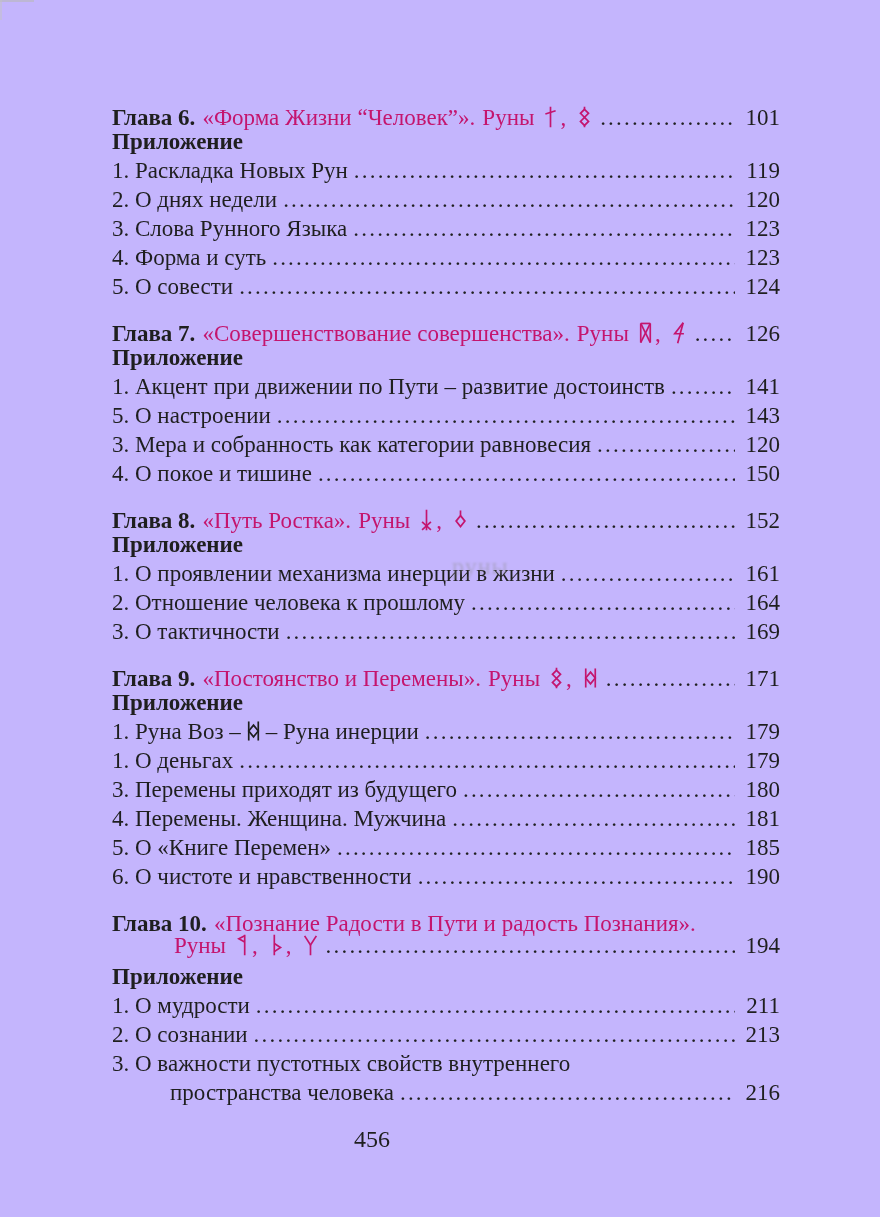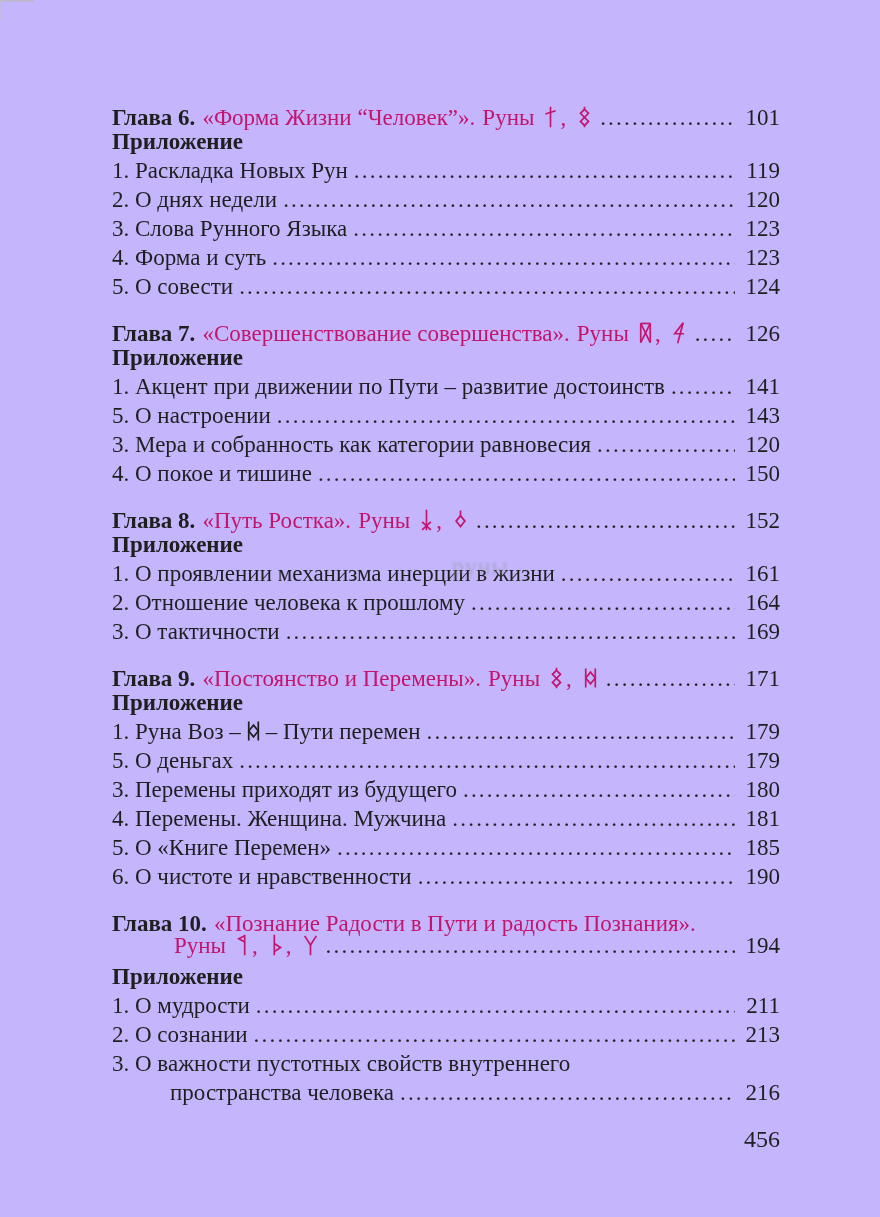--- a/index.html
+++ b/index.html
@@ -21,21 +21,21 @@
   .chapter-title { margin-left:7px;margin-top:7px; }
   .runes-word { margin-left:7px; }
   .rune-group { margin-left:7px; display:inline-flex; align-items:baseline; }
   .rune { display:inline-block; margin:0 2px; }
   .rune svg { vertical-align:-3px; }
   .rune-comma { margin-right:9px; }
   .rune-mid { margin:0 5px; }
   .dots { flex:1 1 auto; overflow:hidden; letter-spacing:2.2px; margin-left:6px; margin-right:3px; }
   .dots::after { content:"........................................................................................................................"; }
   .pg { flex:0 0 auto; min-width:42px; text-align:right; }
-  .footer { position:absolute; left:0; top:1126px; width:744px; text-align:right; font-size:24px;margin-left:36px; }
+  .footer { position:absolute; left:0; top:1126px; width:744px; text-align:center; font-size:24px; }
   .ghost {
     position:absolute; left:452px; top:553px; font-size:24px; color:#8d8d8d;
     opacity:.42; filter:blur(1.1px); letter-spacing:1px;
   }
   .scan-edge-top { position:absolute; left:0; top:0; width:34px; height:2px; background:#b9b9b9; opacity:.6; }
   .scan-edge-left { position:absolute; left:0; top:0; width:2px; height:20px; background:#c4c4c4; opacity:.5; }
 </style>
 </head>
 <body>
 
@@ -196,26 +196,26 @@
       <div class="row appendix-row">
         <span class="b">Приложение</span>
       </div>
       <div class="row item-row">
         <span>1. Руна Воз –</span>
         <span class="rune rune-mid"><svg width="15" height="22" viewBox="0 0 20 30">
             <path d="M3.5 2 L3.5 28" fill="none" stroke="currentColor" stroke-width="2.3"></path>
             <path d="M16.5 2 L16.5 28" fill="none" stroke="currentColor" stroke-width="2.3"></path>
             <path d="M10 7 L16.5 15 L10 23 L3.5 15 Z" fill="none" stroke="currentColor" stroke-width="2.3"></path>
           </svg></span>
-        <span>– Пути перемен</span>
+        <span>– Руна инерции</span>
         <span class="dots"></span>
         <span class="pg">179</span>
       </div>
       <div class="row item-row">
-        <span>5. О деньгах</span>
+        <span>1. О деньгах</span>
         <span class="dots"></span>
         <span class="pg">179</span>
       </div>
       <div class="row item-row">
         <span>3. Перемены приходят из будущего</span>
         <span class="dots"></span>
         <span class="pg">180</span>
       </div>
       <div class="row item-row">
         <span>4. Перемены. Женщина. Мужчина</span>

